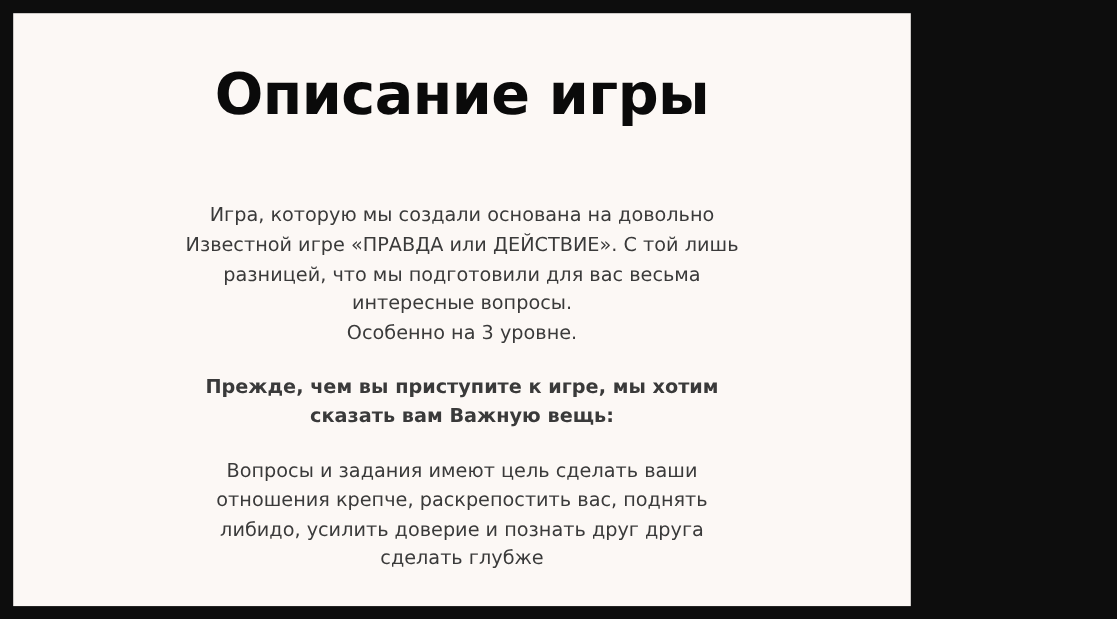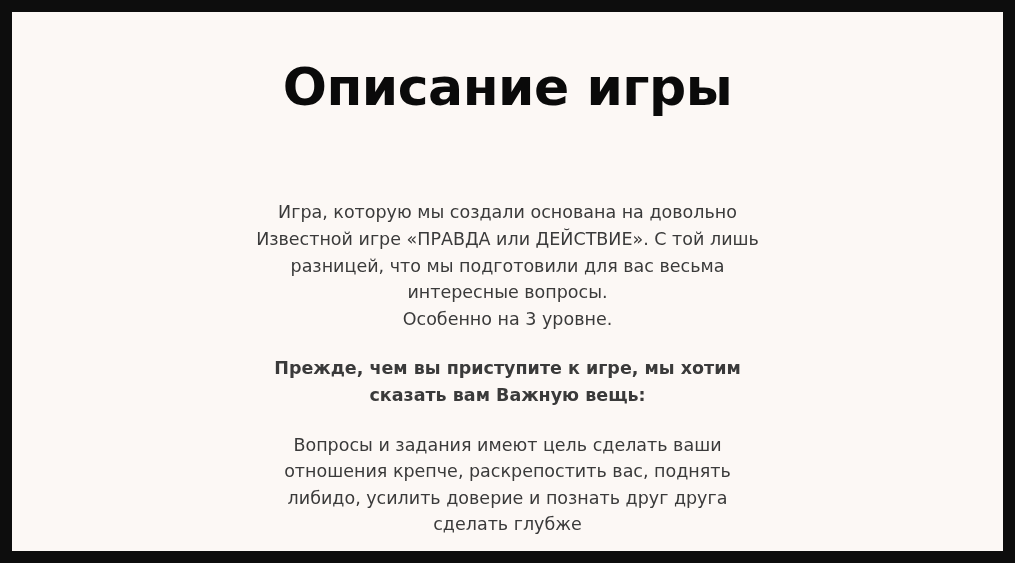--- a/index.html
+++ b/index.html
@@ -17,40 +17,40 @@
     position: relative;
     width: 1015px;
     height: 563px;
     background: #0d0d0d;
     box-sizing: border-box;
   }
   .slide {
     position: absolute;
     left: 12px;
     top: 12px;
-    width: 991px;
+    width: 816px;
     height: 539px;
     background: #fcf8f5;
     box-sizing: border-box;
     display: flex;
     flex-direction: column;
     align-items: center;
   }
   .title {
     margin-top: 48px;
     font-family: "DejaVu Sans", sans-serif;
     font-weight: 700;
     font-size: 52px;
     line-height: 1.05;
     letter-spacing: -0.5px;
     color: #0a0a0a;
     text-align: center;
   }
   .body-text {
-    margin-top: 50px;
+    margin-top: 34px;
     width: 520px;
     text-align: center;
     color: #3a3a3a;
     font-family: "DejaVu Sans", sans-serif;
     font-size: 17.5px;
     line-height: 1.52;
   }
   .para {
     margin: 0;
   }

